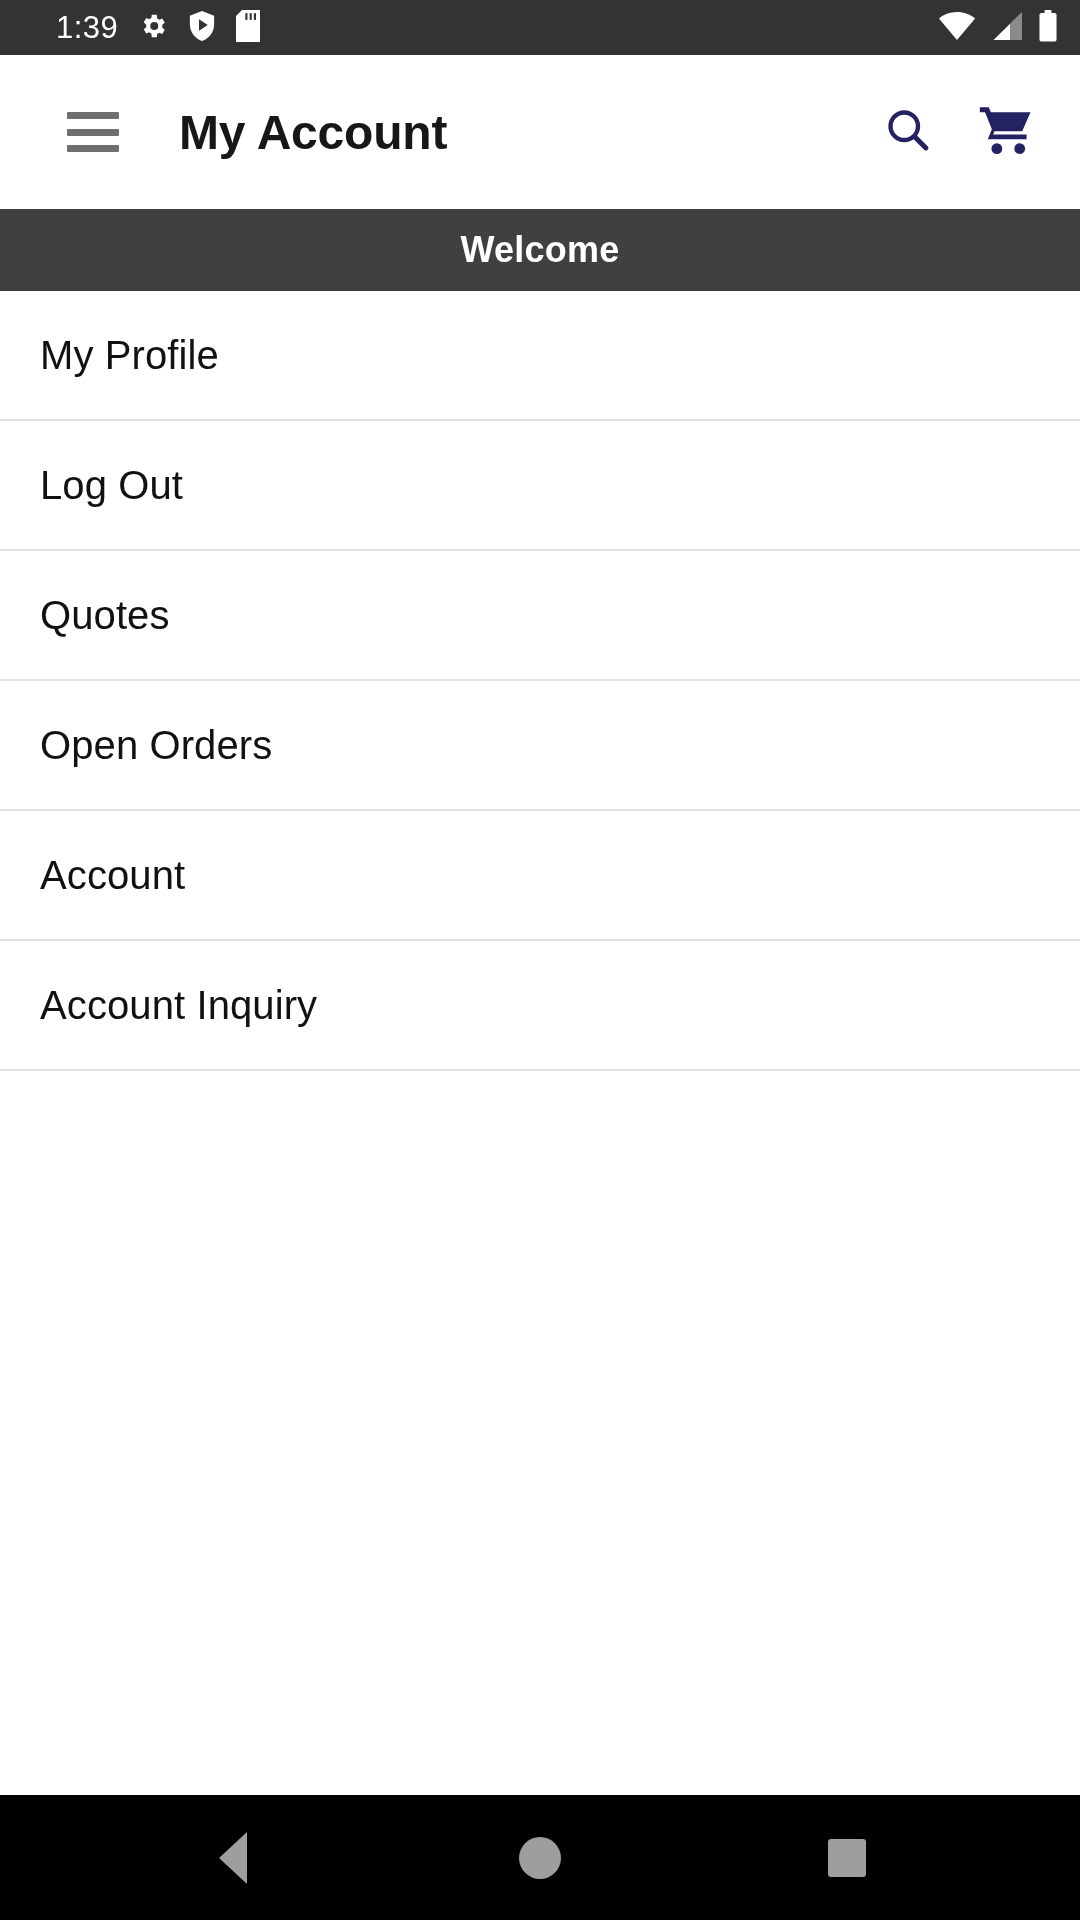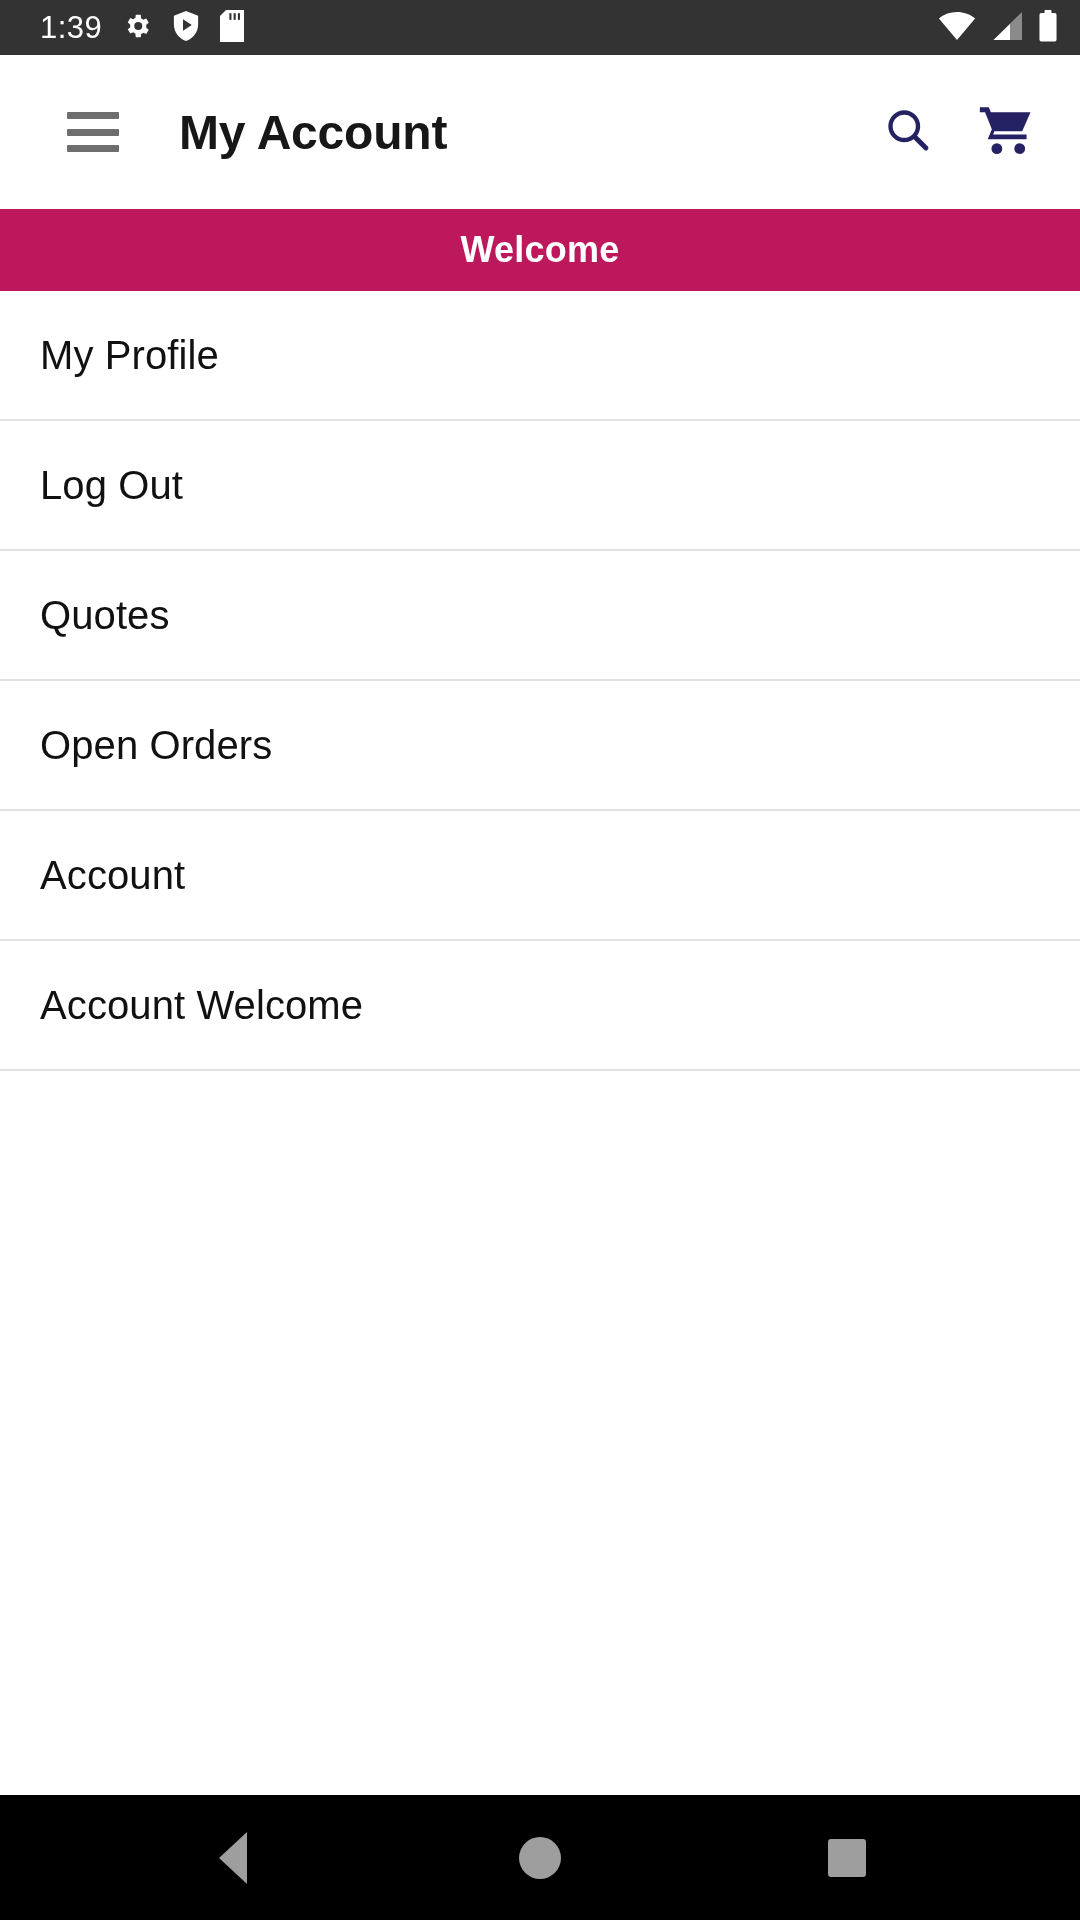--- a/index.html
+++ b/index.html
@@ -9,21 +9,21 @@
     font-family:"Liberation Sans", sans-serif;
     -webkit-font-smoothing:antialiased;
     overflow:hidden;
   }
   .screen { position:relative; width:1080px; height:1920px; background:#fff; display:flex; flex-direction:column; }
 
   
   .statusbar {
     height:55px; background:#333333; color:#ffffff;
     display:flex; align-items:center; flex:0 0 55px;
-    padding:0 22px 0 40px;
+    padding:0 22px 0 56px;
   }
   .status-left { display:flex; align-items:center; gap:20px; }
   .status-clock { font-size:31px; font-weight:400; letter-spacing:.5px; line-height:1; }
   .status-right { margin-left:auto; display:flex; align-items:center; gap:14px; }
   .sb-icon { display:block; }
 
   
   .appbar {
     flex:0 0 154px; height:154px; background:#ffffff;
     display:flex; align-items:center; padding:0 28px 0 67px;
@@ -32,21 +32,21 @@
   .hamburger span { display:block; height:7px; width:100%; background:#6f6f6f; border-radius:1px; }
   .appbar-title {
     margin-left:60px; font-size:48px; font-weight:700; color:#171717;
     letter-spacing:-0.2px; white-space:nowrap;
   }
   .appbar-actions { margin-left:auto; display:flex; align-items:center; gap:42px; padding-right:18px; }
   .act-btn { width:56px; height:56px; display:flex; align-items:center; justify-content:center; cursor:pointer; }
 
   
   .section-header {
-    background:#be185d; color:#ffffff;
+    background:#404040; color:#ffffff;
     height:82px; display:flex; align-items:center; justify-content:center;
     font-size:36px; font-weight:700; letter-spacing:0.2px;
     flex:0 0 82px;
   }
 
   
   .list { background:#ffffff;border-radius:12px; }
   .list-item {
     height:130px; display:flex; align-items:center;
     padding-left:40px;
@@ -165,21 +165,21 @@
     <div class="list-item">
       <span class="list-item-label">Quotes</span>
     </div>
     <div class="list-item">
       <span class="list-item-label">Open Orders</span>
     </div>
     <div class="list-item">
       <span class="list-item-label">Account</span>
     </div>
     <div class="list-item">
-      <span class="list-item-label">Account Welcome</span>
+      <span class="list-item-label">Account Inquiry</span>
     </div>
   </div>
 
   <div class="filler"></div>
 
   <div class="navbar">
     <div class="nav-btn">
       <span class="nav-back"></span>
     </div>
     <div class="nav-btn">

